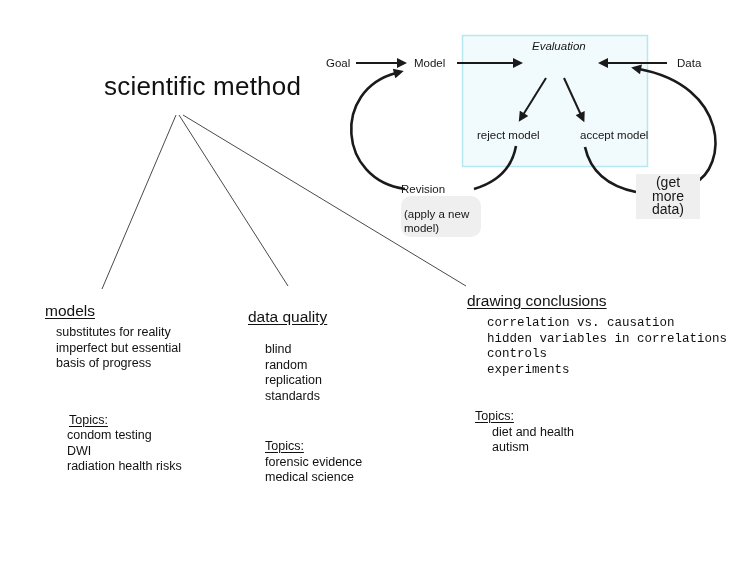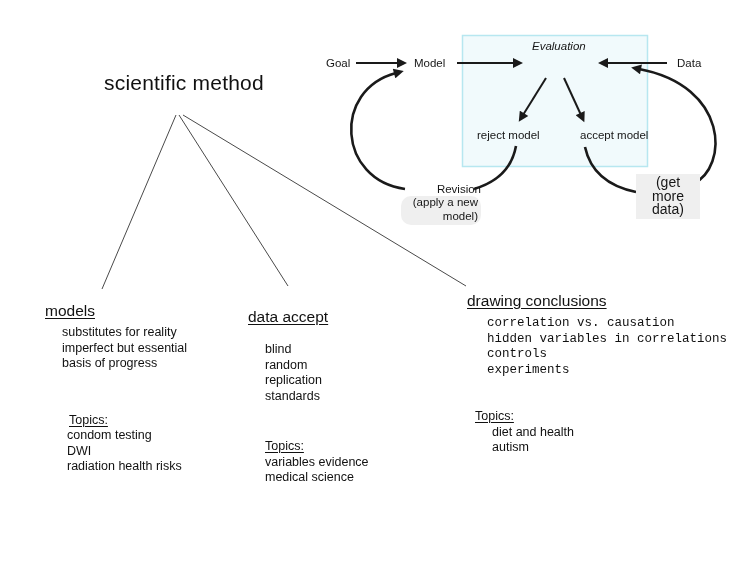--- a/index.html
+++ b/index.html
@@ -12,43 +12,43 @@
     width:749px;height:579px;
     background:#ffffff;
     overflow:hidden;
   }
   #flow-svg{position:absolute;left:0;top:0;}
 
   .abs{position:absolute;}
 
   
   .page-title{
-    font-size:21px;
+    font-size:26px;
     color:#111;
     letter-spacing:0.2px;
   }
 
   
   .fc-label{
     font-size:11.5px;
     color:#161616;
     white-space:nowrap;
     line-height:13px;
   }
   .fc-note{
     font-size:11.5px;
     color:#161616;
     line-height:13.5px;
     white-space:pre-line;
-    text-align:right;
+    text-align:left;
   }
   .fc-note .shaded{
     display:block;
     background:var(--label-bg);
-    padding:0 3px 2px 3px;
+    padding:12px 3px 2px 3px;
     border-radius:10px;
   }
   .fc-note-block{
     font-size:14px;
     color:#161616;
     line-height:13.5px;
     white-space:pre-line;
     text-align:center;
     background:var(--label-bg);
     padding:2px 3px;
@@ -118,44 +118,44 @@
     <span>Revision</span>
     <span class="shaded">(apply a new
 model)</span>
   </div>
 
   <div class="abs fc-note-block" style="left:636px;top:174px;width:58px;">(get more
 data)</div>
 
   <div class="abs col" style="left:45px;top:301px;">
     <div class="col-heading">models</div>
-    <div class="col-items" style="margin-left:17px;margin-top:5px;">
+    <div class="col-items" style="margin-left:11px;margin-top:5px;">
       <div class="line">substitutes for reality</div>
       <div class="line">imperfect but essential</div>
       <div class="line">basis of progress</div>
     </div>
     <div class="topics-label" style="margin-left:24px;margin-top:41px;">Topics:</div>
     <div class="col-items" style="margin-left:22px;">
       <div class="line">condom testing</div>
       <div class="line">DWI</div>
       <div class="line">radiation health risks</div>
     </div>
   </div>
 
   <div class="abs col" style="left:248px;top:307px;">
-    <div class="col-heading">data accept</div>
+    <div class="col-heading">data quality</div>
     <div class="col-items" style="margin-left:17px;margin-top:16px;">
       <div class="line">blind</div>
       <div class="line">random</div>
       <div class="line">replication</div>
       <div class="line">standards</div>
     </div>
     <div class="topics-label" style="margin-left:17px;margin-top:35px;">Topics:</div>
     <div class="col-items" style="margin-left:17px;">
-      <div class="line">variables evidence</div>
+      <div class="line">forensic evidence</div>
       <div class="line">medical science</div>
     </div>
   </div>
 
   <div class="abs col" style="left:467px;top:291px;">
     <div class="col-heading">drawing conclusions</div>
     <div class="col-items" style="margin-left:20px;margin-top:6px;font-family:Liberation Mono, monospace;">
       <div class="line">correlation vs. causation</div>
       <div class="line">hidden variables in correlations</div>
       <div class="line">controls</div>

